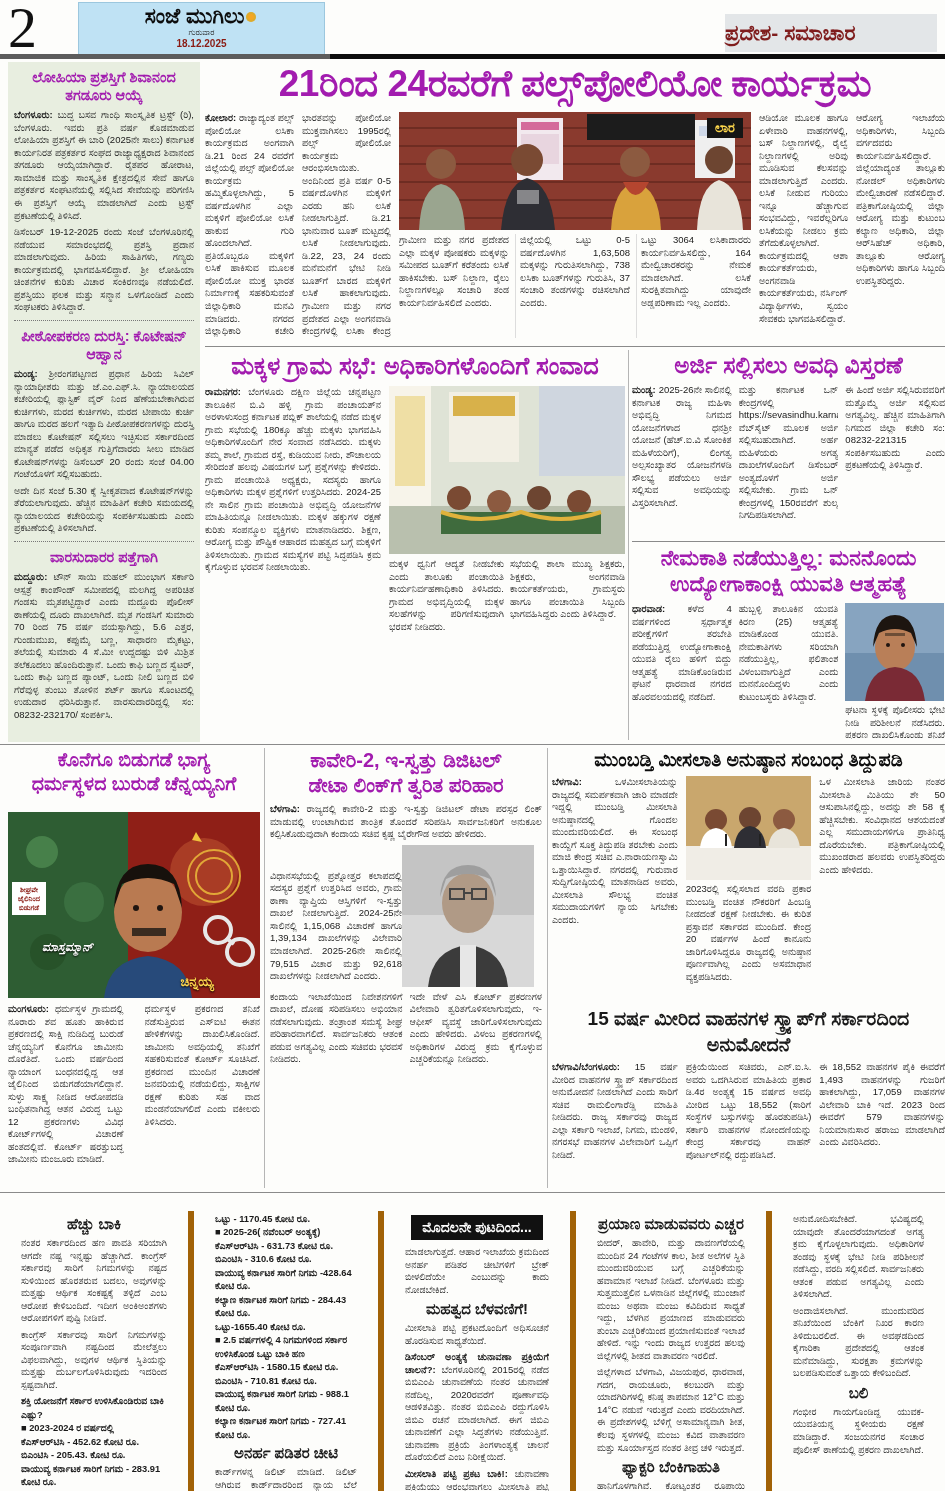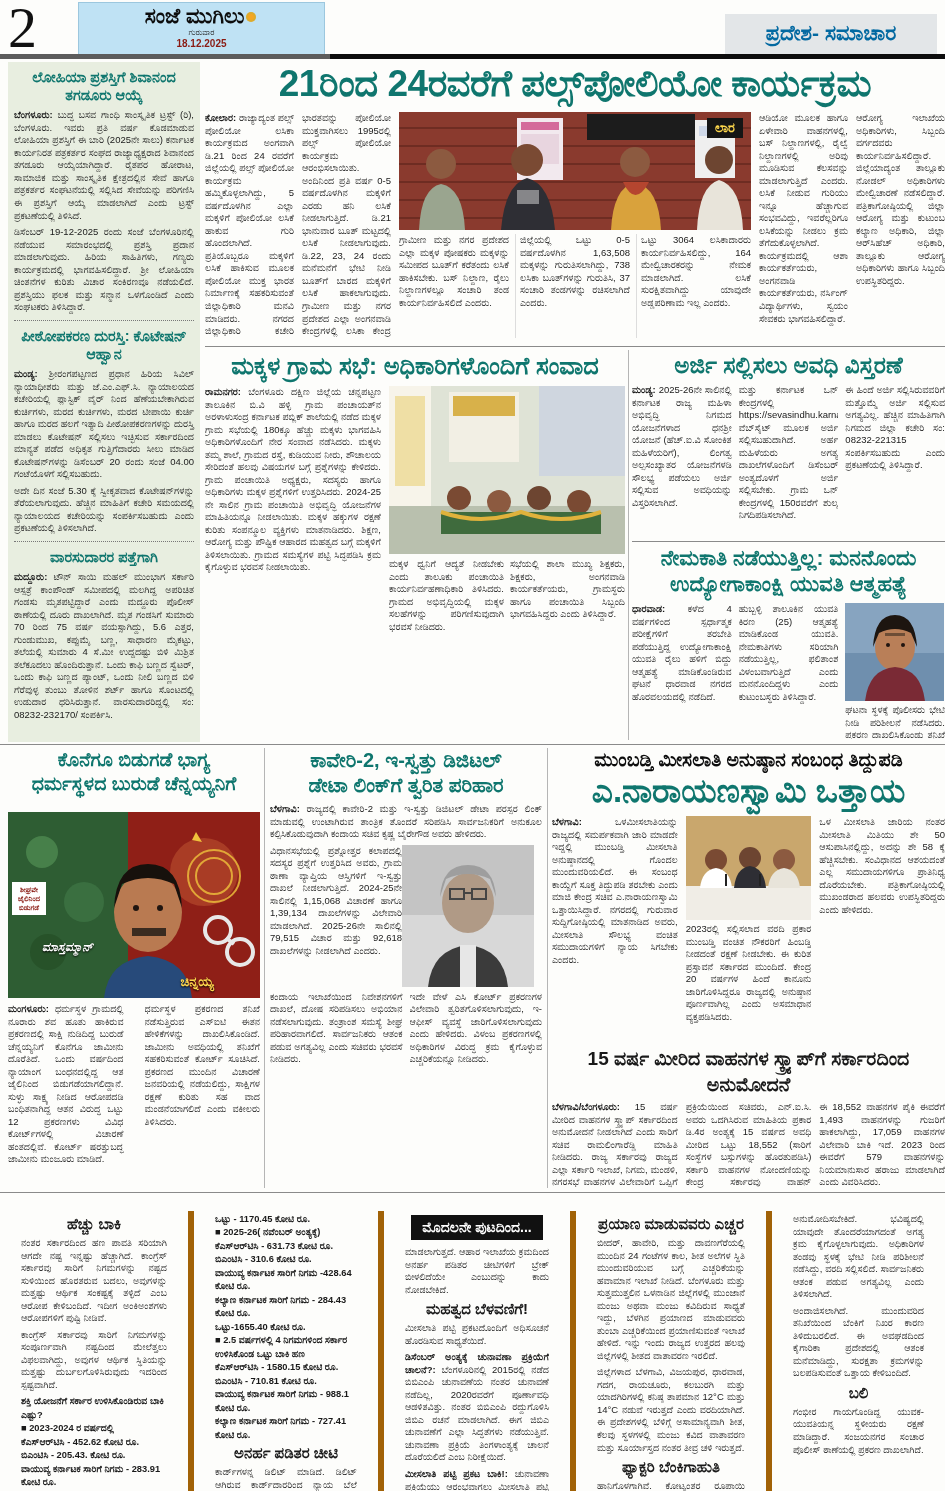--- a/index.html
+++ b/index.html
@@ -4,27 +4,27 @@
 <style>
   html,body{margin:0;padding:0;background:#f5f5f2;}
   .page{position:relative;width:945px;height:1491px;background:#fdfdfb;font-family:"Liberation Sans",sans-serif;color:#1a1a1a;overflow:hidden;border-bottom:3px solid #111;}
   
   .pagenum{position:absolute;left:8px;top:2px;width:66px;height:52px;font-family:"Liberation Serif",serif;font-size:58px;line-height:52px;font-weight:400;color:#111;}
   .logobox{position:absolute;left:78px;top:2px;width:245px;height:52px;background:#bfe2f4;border:1px solid #9cc7de;text-align:center;}
   .logobox .mast{font-size:21px;font-weight:800;color:#0d0d0d;line-height:24px;margin-top:1px;}
   .logobox .sun{display:inline-block;width:10px;height:10px;border-radius:50%;background:#f5a623;box-shadow:0 0 0 2px #7ec45033 inset;vertical-align:middle;margin:0 2px;}
   .logobox .day{font-size:8px;color:#222;line-height:10px;}
   .logobox .date{font-size:10px;font-weight:700;color:#8a1a12;line-height:12px;}
-  .sectionbox{position:absolute;left:725px;top:14px;width:212px;height:44px;background:#e3e6e8;color:#0369a1;font-size:21px;font-weight:700;text-align:center;line-height:38px;}
+  .sectionbox{position:absolute;left:725px;top:14px;width:212px;height:38px;background:#e3e6e8;color:#7f1d1d;font-size:21px;font-weight:700;text-align:left;line-height:38px;}
   .topbar{position:absolute;left:0;top:54px;width:945px;height:5px;background:#0d0d0d;}
   .topbar .lt{position:absolute;left:0;top:0;width:330px;height:5px;background:#5c5c5c;}
   
   .p{font-size:9.5px;line-height:1.32;text-align:justify;margin:0 0 4px 0;}
   .dl{font-weight:800;}
-  .hl{font-weight:800;color:#0f766e;text-align:center;}
+  .hl{font-weight:800;color:#a21caf;text-align:center;}
   .rule-h{position:absolute;background:#8a8a8a;height:1px;}
   .rule-v{position:absolute;background:#b5b5b5;width:1px;}
   
   .leftcol{position:absolute;left:8px;top:62px;width:192px;height:680px;background:#e8eee0;padding:4px 6px;box-sizing:border-box;overflow:hidden;}
   .leftcol .hl{font-size:14.5px;line-height:1.25;margin:2px 0 5px 0;}
   .dots{border-top:1px dotted #777;margin:6px 0;}
   
   .lead{position:absolute;left:205px;top:60px;width:740px;height:285px;overflow:hidden;}
   .lead .hl{font-size:37px;line-height:48px;letter-spacing:-0.5px;}
   .lead .body{display:flex;gap:8px;margin-top:4px;height:228px;overflow:hidden;}
@@ -60,21 +60,21 @@
   .feature .hl{font-size:19px;line-height:24px;}
   .feature .fcols{display:flex;gap:21px;margin-top:5px;height:188px;overflow:hidden;}
   .feature .fcols>div{flex:1;overflow:hidden;}
   .sidecap{position:absolute;left:4px;top:70px;width:30px;background:#ffffff;color:#8a1a12;font-size:7px;line-height:9px;font-weight:700;padding:3px 2px;text-align:center;}
   .ov1{position:absolute;left:34px;bottom:44px;color:#fff;font-size:12px;font-style:italic;font-weight:700;text-shadow:0 1px 2px #000;}
   .ov2{position:absolute;right:46px;bottom:8px;color:#ffd84d;font-size:13px;font-weight:800;text-shadow:0 1px 2px #000;}
   
   .kaveri{position:absolute;left:270px;top:748px;width:272px;height:442px;overflow:hidden;}
   .kaveri .hl{font-size:20px;line-height:25px;}
   .kaveri .lead-p{margin-top:5px;}
-  .krow{display:flex;height:142px;overflow:hidden;}
+  .krow{display:flex;height:142px;overflow:hidden;align-items:flex-end;}
   .krow .kt{width:132px;overflow:hidden;}
   .kcols{display:flex;gap:7px;margin-top:4px;height:168px;overflow:hidden;}
   .kcols>div{flex:1;overflow:hidden;}
   
   .promo{position:absolute;left:552px;top:748px;width:393px;height:442px;overflow:hidden;}
   .promo .kick{font-size:19px;line-height:23px;font-weight:700;text-align:center;color:#0d0d0d;}
   .promo .hl{font-size:33px;line-height:40px;}
   .promo .prow{display:flex;gap:8px;margin-top:5px;height:226px;overflow:hidden;}
   .promo .prow>div{flex:1;overflow:hidden;}
   .scrap-hl{font-size:19px;line-height:26px;font-weight:800;text-align:center;margin-top:4px;}
@@ -336,21 +336,20 @@
           <p class="p">ಕಂದಾಯ ಇಲಾಖೆಯಿಂದ ನಿವೇಶನಗಳಿಗೆ ದಾಖಲೆ, ದೋಷ ಸರಿಪಡಿಸಲು ಅಭಿಯಾನ ನಡೆಸಲಾಗುವುದು. ತಂತ್ರಾಂಶ ಸಮಸ್ಯೆ ಶೀಘ್ರ ಪರಿಹಾರವಾಗಲಿದೆ. ಸಾರ್ವಜನಿಕರು ಆತಂಕ ಪಡುವ ಅಗತ್ಯವಿಲ್ಲ ಎಂದು ಸಚಿವರು ಭರವಸೆ ನೀಡಿದರು.</p>
         </div>
       <div>
           <p class="p">ಇದೇ ವೇಳೆ ಎಸಿ ಕೋರ್ಟ್ ಪ್ರಕರಣಗಳ ವಿಲೇವಾರಿ ತ್ವರಿತಗೊಳಿಸಲಾಗುವುದು, ಇ-ಆಫೀಸ್ ವ್ಯವಸ್ಥೆ ಜಾರಿಗೊಳಿಸಲಾಗುವುದು ಎಂದು ಹೇಳಿದರು. ವಿಳಂಬ ಪ್ರಕರಣಗಳಲ್ಲಿ ಅಧಿಕಾರಿಗಳ ವಿರುದ್ಧ ಕ್ರಮ ಕೈಗೊಳ್ಳುವ ಎಚ್ಚರಿಕೆಯನ್ನೂ ನೀಡಿದರು.</p>
         </div>
     </div>
   </div>
 
   <div class="promo">
     <div class="kick">ಮುಂಬಡ್ತಿ ಮೀಸಲಾತಿ ಅನುಷ್ಠಾನ ಸಂಬಂಧ ತಿದ್ದುಪಡಿ</div>
-    <div class="hl">ಎ.ನಾರಾಯಣಸ್ವಾಮಿ ಒತ್ತಾಯ</div>
     <div class="prow">
       <div>
           <p class="p"><b class="dl">ಬೆಳಗಾವಿ:</b> <span>ಒಳಮೀಸಲಾತಿಯನ್ನು ರಾಜ್ಯದಲ್ಲಿ ಸಮರ್ಪಕವಾಗಿ ಜಾರಿ ಮಾಡದೇ ಇದ್ದಲ್ಲಿ ಮುಂಬಡ್ತಿ ಮೀಸಲಾತಿ ಅನುಷ್ಠಾನದಲ್ಲಿ ಗೊಂದಲ ಮುಂದುವರಿಯಲಿದೆ. ಈ ಸಂಬಂಧ ಕಾಯ್ದೆಗೆ ಸೂಕ್ತ ತಿದ್ದುಪಡಿ ತರಬೇಕು ಎಂದು ಮಾಜಿ ಕೇಂದ್ರ ಸಚಿವ ಎ.ನಾರಾಯಣಸ್ವಾಮಿ ಒತ್ತಾಯಿಸಿದ್ದಾರೆ. ನಗರದಲ್ಲಿ ಗುರುವಾರ ಸುದ್ದಿಗೋಷ್ಠಿಯಲ್ಲಿ ಮಾತನಾಡಿದ ಅವರು, ಮೀಸಲಾತಿ ಸೌಲಭ್ಯ ವಂಚಿತ ಸಮುದಾಯಗಳಿಗೆ ನ್ಯಾಯ ಸಿಗಬೇಕು ಎಂದರು.</span></p>
         </div>
       <div>
         <div class="ph" style="width:126px;height:104px;">
           <svg width="126" height="104">
             <rect width="126" height="104" fill="#c9a76d"></rect>
             <rect x="0" y="70" width="126" height="34" fill="#f0ede6"></rect>
             <circle cx="30" cy="44" r="11" fill="#7a4a33"></circle>

